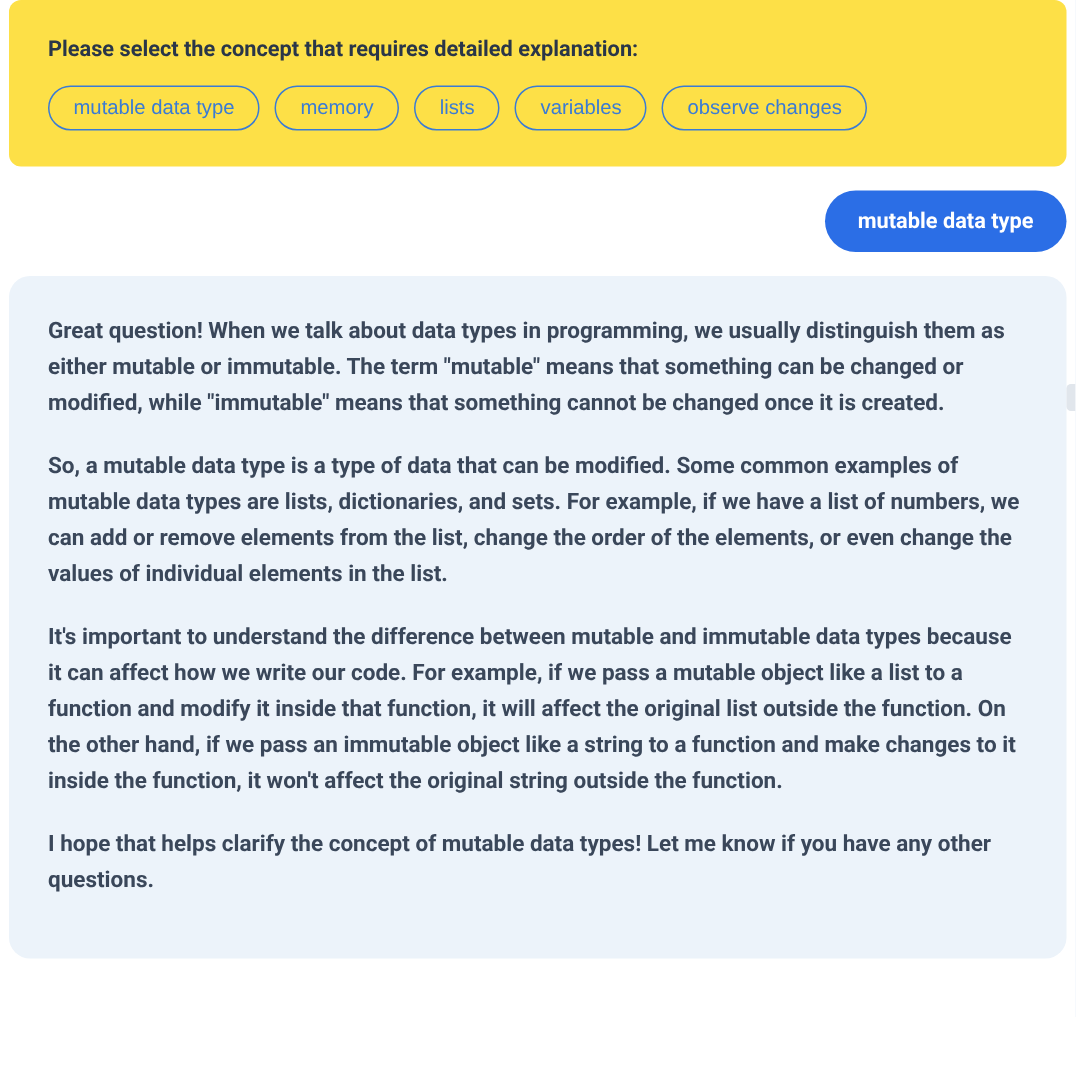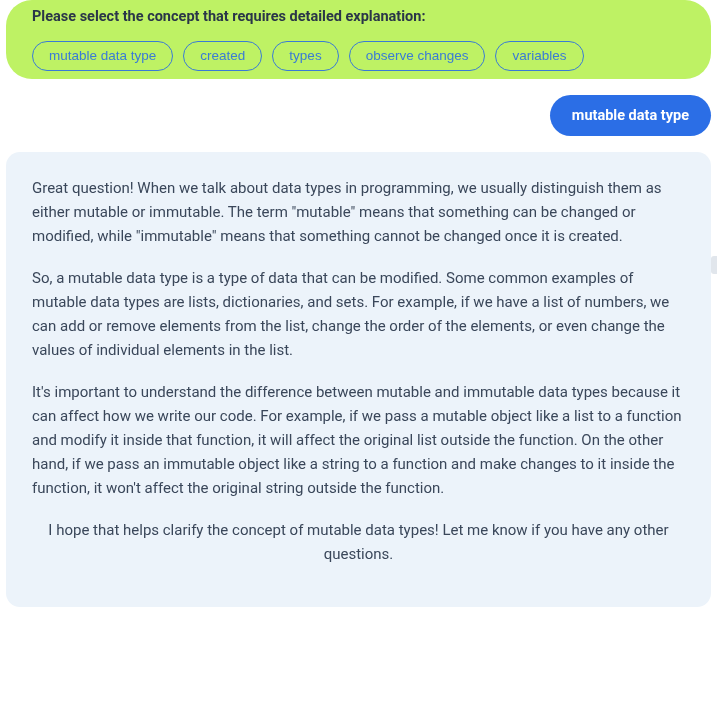--- a/index.html
+++ b/index.html
@@ -11,23 +11,23 @@
   overflow: hidden;
   position: relative;
 }
 .chat-container {
   padding: 0 6px;
   display: flex;
   flex-direction: column;
   gap: 16px;
 }
 .assistant-bubble {
-  background: #bef264;
-  border-radius: 26px;
-  padding: 8px 26px;
+  background: #fde047;
+  border-radius: 8px;
+  padding: 24px 26px;
   color: #324054;
 }
 .prompt-title {
   font-size: 14.5px;
   font-weight: 700;
   color: #2a3648;
   margin-bottom: 16px;
 }
 .chip-row {
   display: flex;
@@ -60,48 +60,48 @@
 }
 .answer-bubble {
   background: #ecf3fa;
   border-radius: 14px;
   padding: 24px 26px 26px 26px;
   color: #2f3b4d;
 }
 .answer-bubble p {
   font-size: 15px;
   line-height: 1.6;
-  font-weight: 400;
+  font-weight: 700;
   color: #3a475a;
   margin-bottom: 18px;
 }
-.answer-bubble p:last-child { margin-bottom: 15px; text-align: center; }
+.answer-bubble p:last-child { margin-bottom: 15px; }
 .side-handle {
   position: absolute;
   right: 0;
   top: 256px;
   width: 6px;
   height: 18px;
   background: #e1e6ec;
   border-radius: 3px 0 0 3px;
 }
 </style>
 </head>
 <body>
 
 <div class="chat-container">
 
   <div class="assistant-bubble">
     <div class="prompt-title">Please select the concept that requires detailed explanation:</div>
     <div class="chip-row">
       <button class="chip">mutable data type</button>
-      <button class="chip">created</button>
-      <button class="chip">types</button>
+      <button class="chip">memory</button>
+      <button class="chip">lists</button>
+      <button class="chip">variables</button>
       <button class="chip">observe changes</button>
-      <button class="chip">variables</button>
     </div>
   </div>
 
   <div class="user-row">
     <div class="user-bubble">mutable data type</div>
   </div>
 
   <div class="answer-bubble">
     <p>Great question! When we talk about data types in programming, we usually distinguish them as either mutable or immutable. The term "mutable" means that something can be changed or modified, while "immutable" means that something cannot be changed once it is created.</p>
     <p>So, a mutable data type is a type of data that can be modified. Some common examples of mutable data types are lists, dictionaries, and sets. For example, if we have a list of numbers, we can add or remove elements from the list, change the order of the elements, or even change the values of individual elements in the list.</p>

